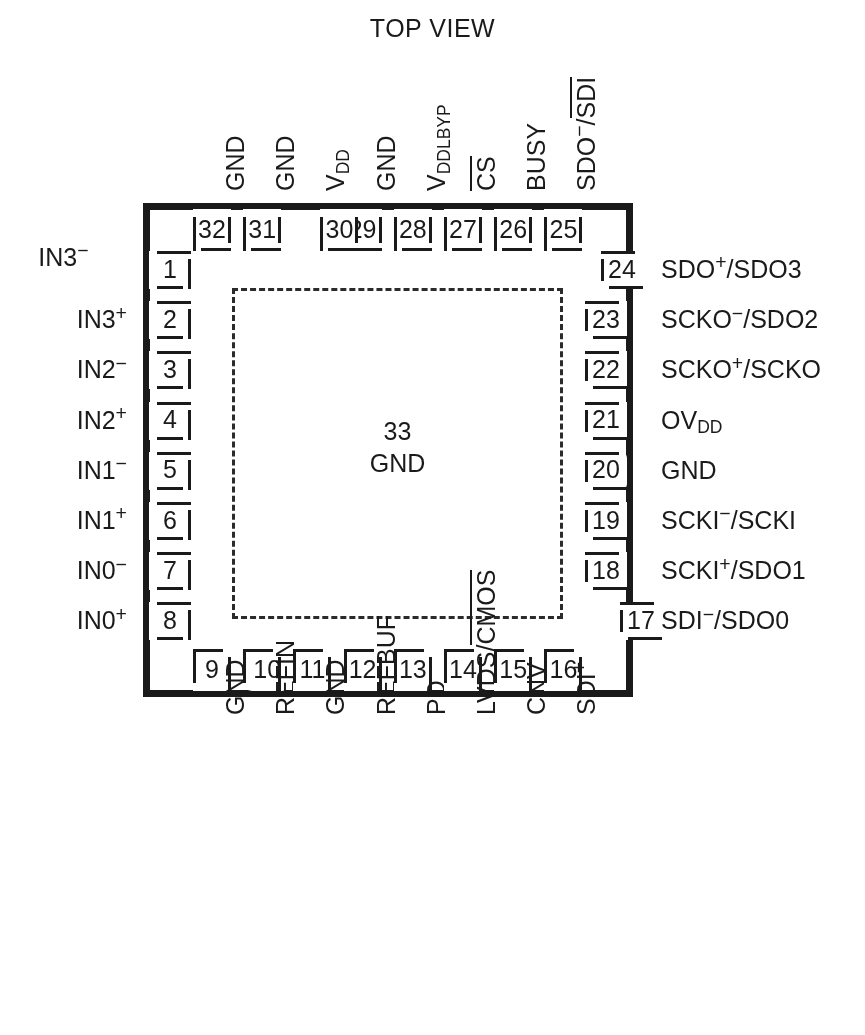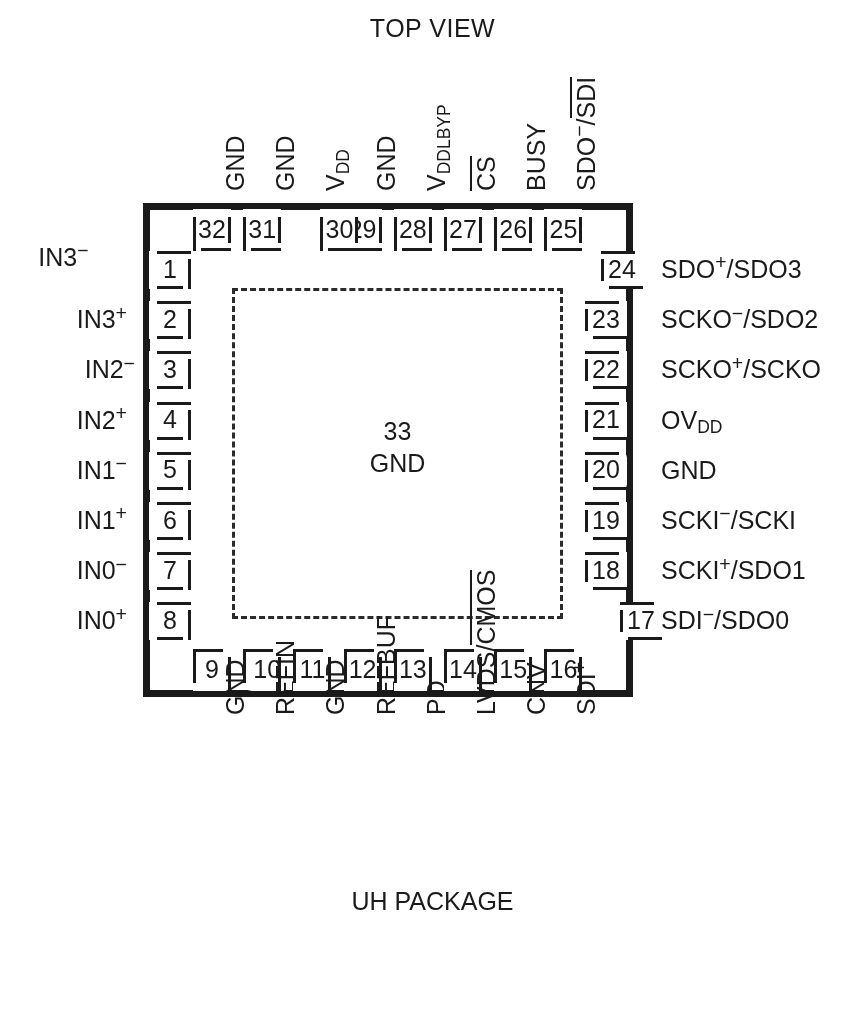--- a/index.html
+++ b/index.html
@@ -149,21 +149,21 @@
       <div class="edge" style="left: 8px; top: 35px; width: 26px; height: 3px;"></div>
       <div class="edge" style="left: 39px; top: 8px; width: 3px; height: 30px;"></div>
     </div>
     <div class="pin-label" style="left: 0px; top: 307.2px; width: 127px; text-align: right;">IN3<sup>+</sup></div>
     <div class="pin-box" style="left: 149px; top: 351.4px; width: 42px; height: 38px;">
       <span class="pin-num">3</span>
       <div class="edge" style="left: 8px; top: 0px; width: 34px; height: 3px;"></div>
       <div class="edge" style="left: 8px; top: 35px; width: 26px; height: 3px;"></div>
       <div class="edge" style="left: 39px; top: 8px; width: 3px; height: 30px;"></div>
     </div>
-    <div class="pin-label" style="left: 0px; top: 357.4px; width: 127px; text-align: right; padding-left: 8px;">IN2<sup>−</sup></div>
+    <div class="pin-label" style="left: 0px; top: 357.4px; width: 127px; text-align: right;">IN2<sup>−</sup></div>
     <div class="pin-box" style="left: 149px; top: 401.6px; width: 42px; height: 38px;">
       <span class="pin-num">4</span>
       <div class="edge" style="left: 8px; top: 0px; width: 34px; height: 3px;"></div>
       <div class="edge" style="left: 8px; top: 35px; width: 26px; height: 3px;"></div>
       <div class="edge" style="left: 39px; top: 8px; width: 3px; height: 30px;"></div>
     </div>
     <div class="pin-label" style="left: 0px; top: 407.6px; width: 127px; text-align: right;">IN2<sup>+</sup></div>
     <div class="pin-box" style="left: 149px; top: 451.8px; width: 42px; height: 38px;">
       <span class="pin-num">5</span>
       <div class="edge" style="left: 8px; top: 0px; width: 34px; height: 3px;"></div>
@@ -356,15 +356,14 @@
     <div class="pin-box" style="left: 544.4px; top: 649px; width: 38px; height: 42px;">
       <span class="pin-num">16</span>
       <div class="edge" style="left: 0px; top: 0px; width: 3px; height: 34px;"></div>
       <div class="edge" style="left: 35px; top: 8px; width: 3px; height: 34px;"></div>
       <div class="edge" style="left: 0px; top: 0px; width: 30px; height: 3px;"></div>
     </div>
     <div class="pin-label vertical" style="left: 574.4px; top: 715px;">SDI<sup>+</sup></div>
   </div>
 
 <div id="caption">
-  <span class="cap-line">UH PACKAGE</span>
   <span class="gap"></span>
 </div>
 
 </body></html>

